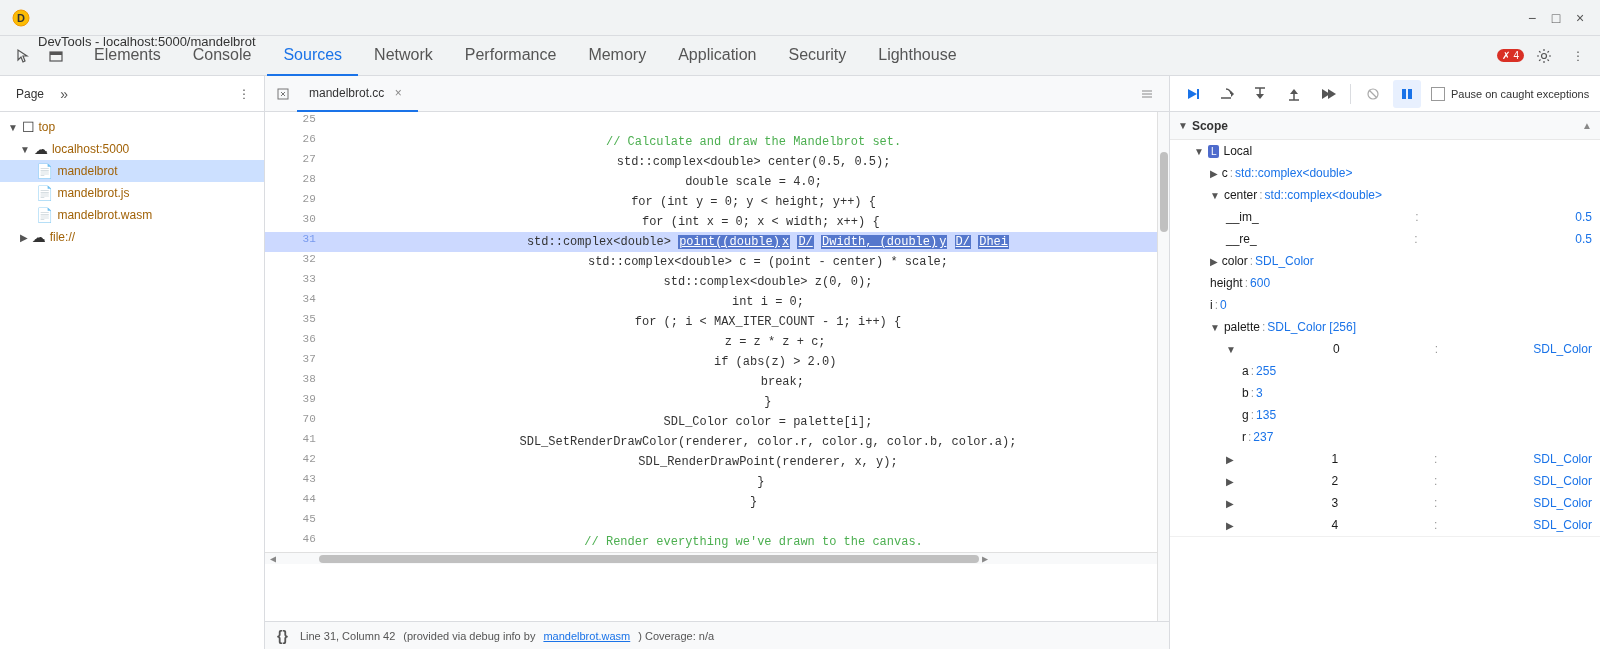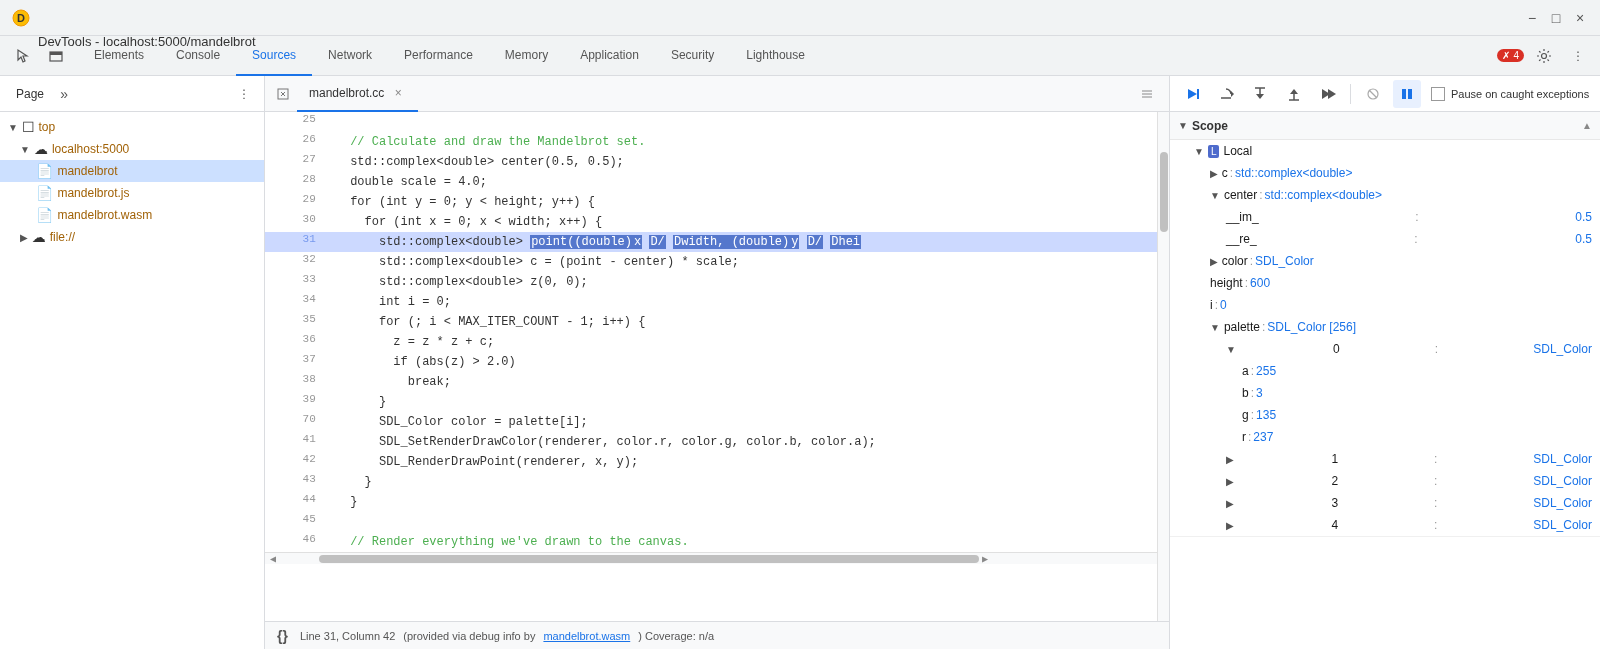--- a/index.html
+++ b/index.html
@@ -20,21 +20,21 @@
     
     .tab-bar {
       display: flex; align-items: center;
       height: 40px; background: #f1f3f4; border-bottom: 1px solid #dadce0;
       padding: 0 8px;
     }
     .devtools-icons { display: flex; align-items: center; gap: 6px; margin-right: 8px; }
     .devtools-icon-btn { width: 28px; height: 28px; display: flex; align-items: center; justify-content: center; cursor: pointer; color: #555; font-size: 16px; }
     .tab-item {
       display: flex; align-items: center; height: 40px; padding: 0 16px;
-      font-size: 12px; color: #555; cursor: pointer; border-bottom: 2px solid transparent;
+      font-size: 16px; color: #555; cursor: pointer; border-bottom: 2px solid transparent;
       white-space: nowrap;
     }
     .tab-item.active { color: #1a73e8; border-bottom: 2px solid #1a73e8; }
     .tab-bar-right { margin-left: auto; display: flex; align-items: center; gap: 6px; }
     .error-badge { background: #d93025; color: white; font-size: 10px; padding: 1px 5px; border-radius: 8px; display: flex; align-items: center; gap: 3px; }
     .settings-btn { width: 28px; height: 28px; display: flex; align-items: center; justify-content: center; cursor: pointer; color: #555; }
 
     
     .main { display: flex; height: calc(649px - 36px - 40px); }
 
@@ -65,25 +65,25 @@
 
     .code-area { flex: 1; overflow: hidden; display: flex; font-family: 'Consolas', 'Courier New', monospace; font-size: 12px; position: relative; }
     .code-scroll { flex: 1; overflow: auto; }
     .scrollbar-v { width: 12px; background: #f8f9fa; border-left: 1px solid #e0e0e0; position: relative; }
     .scrollbar-thumb { width: 8px; height: 80px; background: #c0c0c0; border-radius: 4px; margin: 2px auto; margin-top: 40px; }
 
     .code-table { border-collapse: collapse; width: 100%; }
     .code-table tr { height: 20px; }
     .code-table tr.highlighted { background: #ccd9ff; }
     .line-num { min-width: 44px; text-align: right; padding-right: 16px; color: #999; user-select: none; vertical-align: top; padding-top: 1px; font-size: 11px; }
-    .line-code { padding-left: 4px; white-space: pre; color: #333; font-size: 12px; }
+    .line-code { padding-left: 4px; white-space: pre; color: #333; font-size: 12px; text-align: center; }
 
     
     .c-comment { color: #4caf50; }
-    .c-highlight { background: #5577cc; color: #fff; padding: 0 1px; }
+    .c-highlight { background: #5577cc; color: #fff; padding: 0 1px; text-decoration: underline; }
 
     
     .status-bar { height: 28px; border-top: 1px solid #dadce0; background: #f8f9fa; display: flex; align-items: center; padding: 0 12px; font-size: 11px; color: #555; gap: 8px; }
     .status-bar-format { font-size: 14px; font-weight: bold; color: #555; margin-right: 4px; cursor: pointer; }
     .status-link { color: #1a73e8; cursor: pointer; text-decoration: underline; }
 
     
     .scrollbar-h { height: 12px; background: #f8f9fa; border-top: 1px solid #e0e0e0; display: flex; align-items: center; padding: 0 2px; }
     .scrollbar-h-thumb { height: 8px; width: 660px; background: #c0c0c0; border-radius: 4px; margin-left: 40px; }
     .scroll-arrow { width: 12px; height: 12px; display: flex; align-items: center; justify-content: center; cursor: pointer; color: #888; font-size: 10px; }

